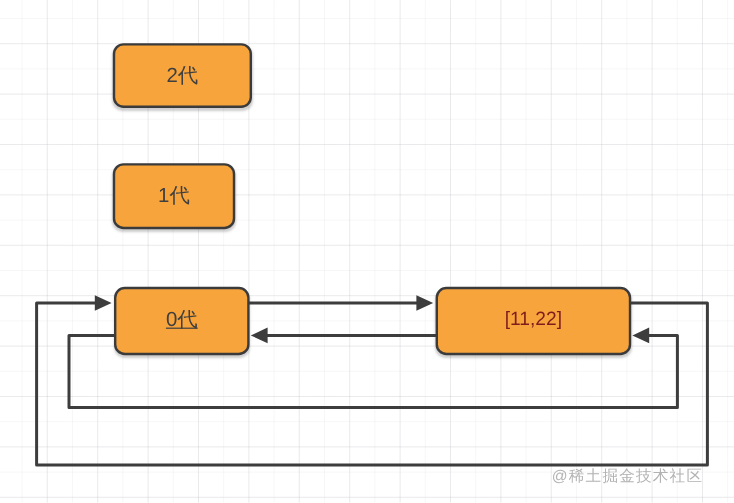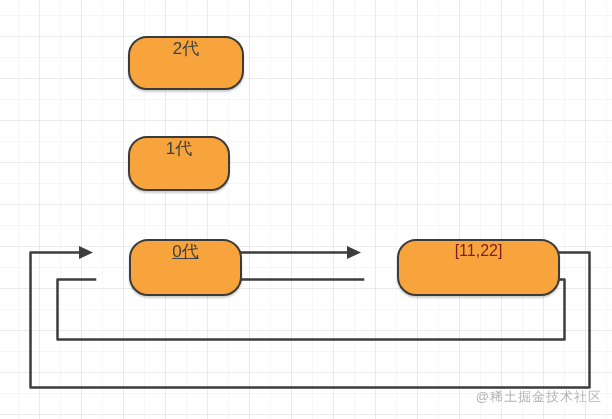--- a/index.html
+++ b/index.html
@@ -15,41 +15,41 @@
       linear-gradient(to right, rgba(205,205,210,0.16) 1px, transparent 1px),
       linear-gradient(to bottom, rgba(205,205,210,0.16) 1px, transparent 1px);
     background-size:42px 42px,42px 42px,21px 21px,21px 21px;
     background-position:-3px -6px,-3px -6px,-3px -6px,-3px -6px;
   }
   .gc-box{
     position:absolute;
     box-sizing:border-box;
     background:#F7A43C;
     border:2.5px solid #3B3B3B;
-    border-radius:19px;
+    border-radius:9px;
     box-shadow:0 2px 2px rgba(60,60,60,0.25);
     display:flex;
     flex-direction:column;
     align-items:center;
+    justify-content:center;
     color:#3F3F3F;
     font-size:17px;
     line-height:1.3;
-    margin-left:34px;
   }
   .gen2{left:94px;top:36px;width:116px;height:54px;}
   .gen1{left:94px;top:136px;width:102px;height:55px;}
   .gen0{left:95px;top:239px;width:113px;height:57px;text-decoration:underline;}
   .objnode{left:363px;top:239px;width:163px;height:57px;font-size:16px;color:#7f1d1d;}
   .objnode .nline{display:block;}
   .arrow-layer{position:absolute;left:0;top:0;width:612px;height:419px;pointer-events:none;}
   .arrow-layer path{fill:none;stroke:#3D3D3D;stroke-width:2.5;stroke-linejoin:round;stroke-linecap:square;}
   .arrow-layer polygon{fill:#3D3D3D;stroke:none;}
   .watermark{
     position:absolute;
-    right:10px;
+    right:26px;
     top:388px;
     font-size:13px;
     letter-spacing:1px;
     color:#ABABAB;
     opacity:0.9;
     margin-left:12px;
   }
 </style>
 </head>
 <body>

